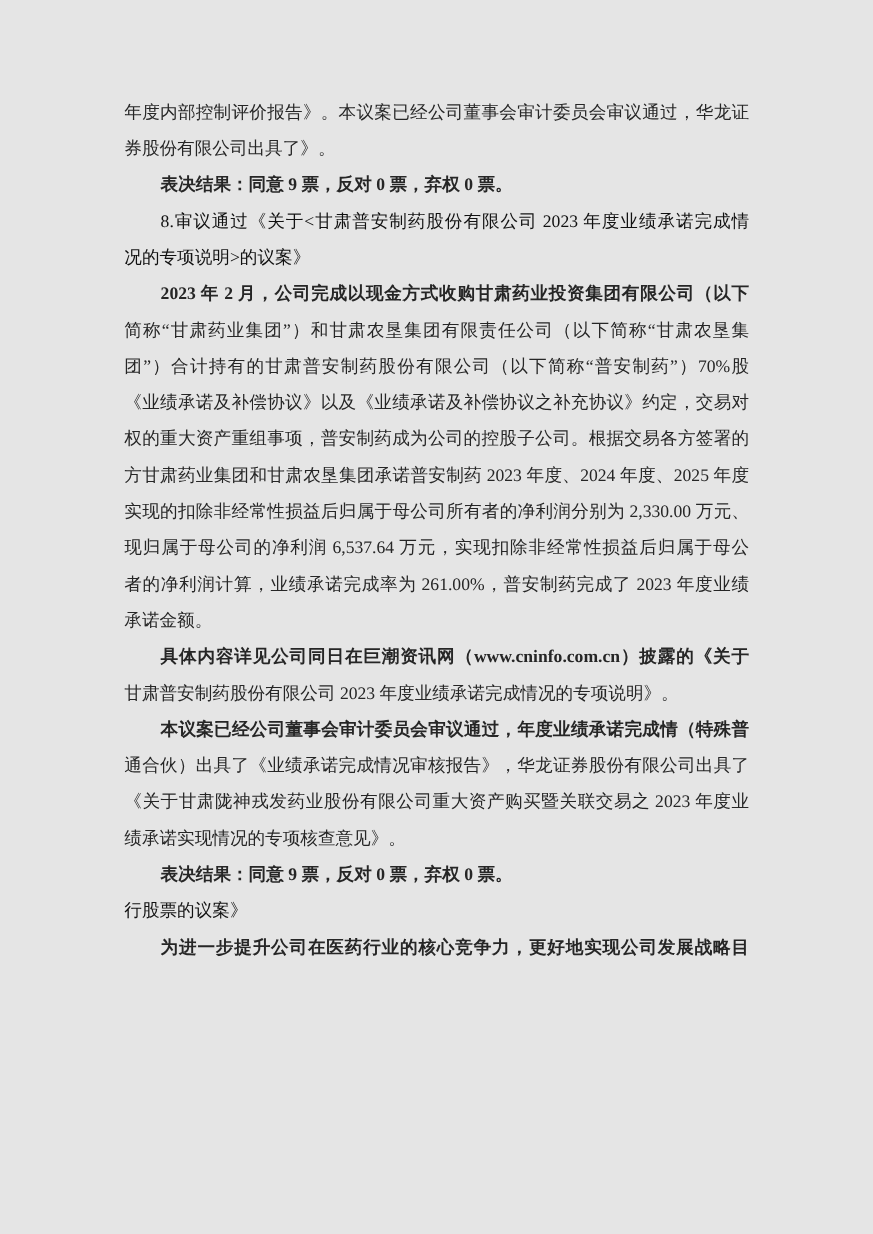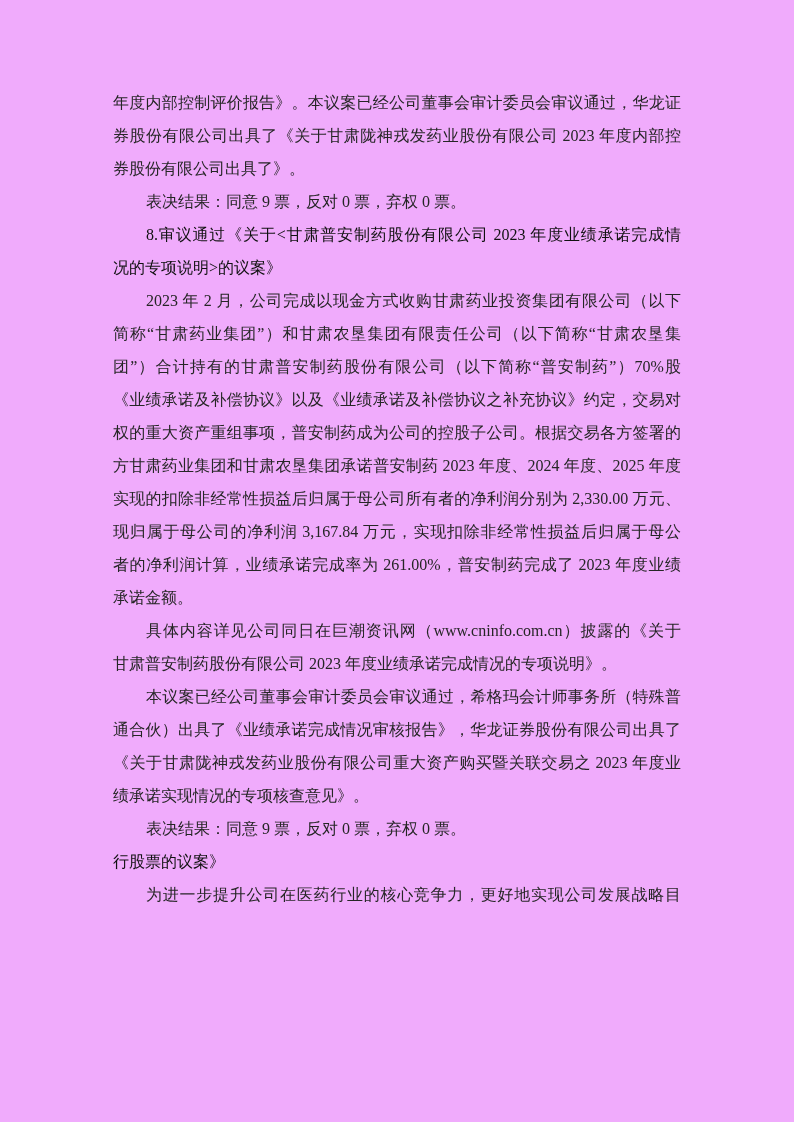--- a/index.html
+++ b/index.html
@@ -6,21 +6,21 @@
   html, body {
     margin: 0;
     padding: 0;
     background: #ffffff;
   }
   .page {
     position: relative;
     width: 794px;
     height: 1122px;
     margin: 0 auto;
-    background: #f0abfc;
+    background: #e5e5e5;
     box-sizing: border-box;
     padding: 86px 113px 0 113px;
     font-family: "Liberation Serif", "DejaVu Serif", serif;
     font-size: 16px;
     color: #262626;
     overflow: hidden;
   }
   .para { margin: 0; padding: 0; }
   .line {
     width: 568px;
@@ -31,35 +31,34 @@
     text-align: left;
   }
   
   .line.j {
     white-space: normal;
     text-align: justify;
     text-align-last: justify;
     text-justify: inter-character;
   }
   
-  .line.ind { text-indent: 33px; }
+  .line.ind { text-indent: 33px; font-weight: bold; }
   
   .line.b {
     font-weight: normal;
     color: #111111;
   }
 </style>
 </head>
 <body>
 
 <div class="page">
 
   <div class="para">
     <div class="line j">年度内部控制评价报告》。本议案已经公司董事会审计委员会审议通过，华龙证</div>
-    <div class="line j">券股份有限公司出具了《关于甘肃陇神戎发药业股份有限公司 2023 年度内部控</div>
     <div class="line">券股份有限公司出具了》。</div>
   </div>
 
   <div class="para">
     <div class="line ind">表决结果：同意 9 票，反对 0 票，弃权 0 票。</div>
   </div>
 
   <div class="para">
     <div class="line b ind j">8.审议通过《关于&lt;甘肃普安制药股份有限公司 2023 年度业绩承诺完成情</div>
     <div class="line b">况的专项说明&gt;的议案》</div>
@@ -69,32 +68,32 @@
     <div class="line ind j">2023 年 2 月，公司完成以现金方式收购甘肃药业投资集团有限公司（以下</div>
     <div class="line j">简称“甘肃药业集团”）和甘肃农垦集团有限责任公司（以下简称“甘肃农垦集</div>
     <div class="line j">团”）合计持有的甘肃普安制药股份有限公司（以下简称“普安制药”）70%股</div>
     <div class="line j">《业绩承诺及补偿协议》以及《业绩承诺及补偿协议之补充协议》约定，交易对</div>
     <div class="line j">权的重大资产重组事项，普安制药成为公司的控股子公司。根据交易各方签署的</div>
     <div class="line j">方甘肃药业集团和甘肃农垦集团承诺普安制药 2023 年度、2024 年度、2025 年度</div>
     <div class="line j">实现的扣除非经常性损益后归属于母公司所有者的净利润分别为 2,330.00 万元、</div>
   </div>
 
   <div class="para">
-    <div class="line j">现归属于母公司的净利润 3,167.84 万元，实现扣除非经常性损益后归属于母公</div>
+    <div class="line j">现归属于母公司的净利润 6,537.64 万元，实现扣除非经常性损益后归属于母公</div>
     <div class="line j">者的净利润计算，业绩承诺完成率为 261.00%，普安制药完成了 2023 年度业绩</div>
     <div class="line">承诺金额。</div>
   </div>
 
   <div class="para">
     <div class="line ind j">具体内容详见公司同日在巨潮资讯网（www.cninfo.com.cn）披露的《关于</div>
     <div class="line">甘肃普安制药股份有限公司 2023 年度业绩承诺完成情况的专项说明》。</div>
   </div>
 
   <div class="para">
-    <div class="line ind j">本议案已经公司董事会审计委员会审议通过，希格玛会计师事务所（特殊普</div>
+    <div class="line ind j">本议案已经公司董事会审计委员会审议通过，年度业绩承诺完成情（特殊普</div>
     <div class="line j">通合伙）出具了《业绩承诺完成情况审核报告》，华龙证券股份有限公司出具了</div>
     <div class="line j">《关于甘肃陇神戎发药业股份有限公司重大资产购买暨关联交易之 2023 年度业</div>
     <div class="line">绩承诺实现情况的专项核查意见》。</div>
   </div>
 
   <div class="para">
     <div class="line ind">表决结果：同意 9 票，反对 0 票，弃权 0 票。</div>
   </div>
 
   <div class="para">

